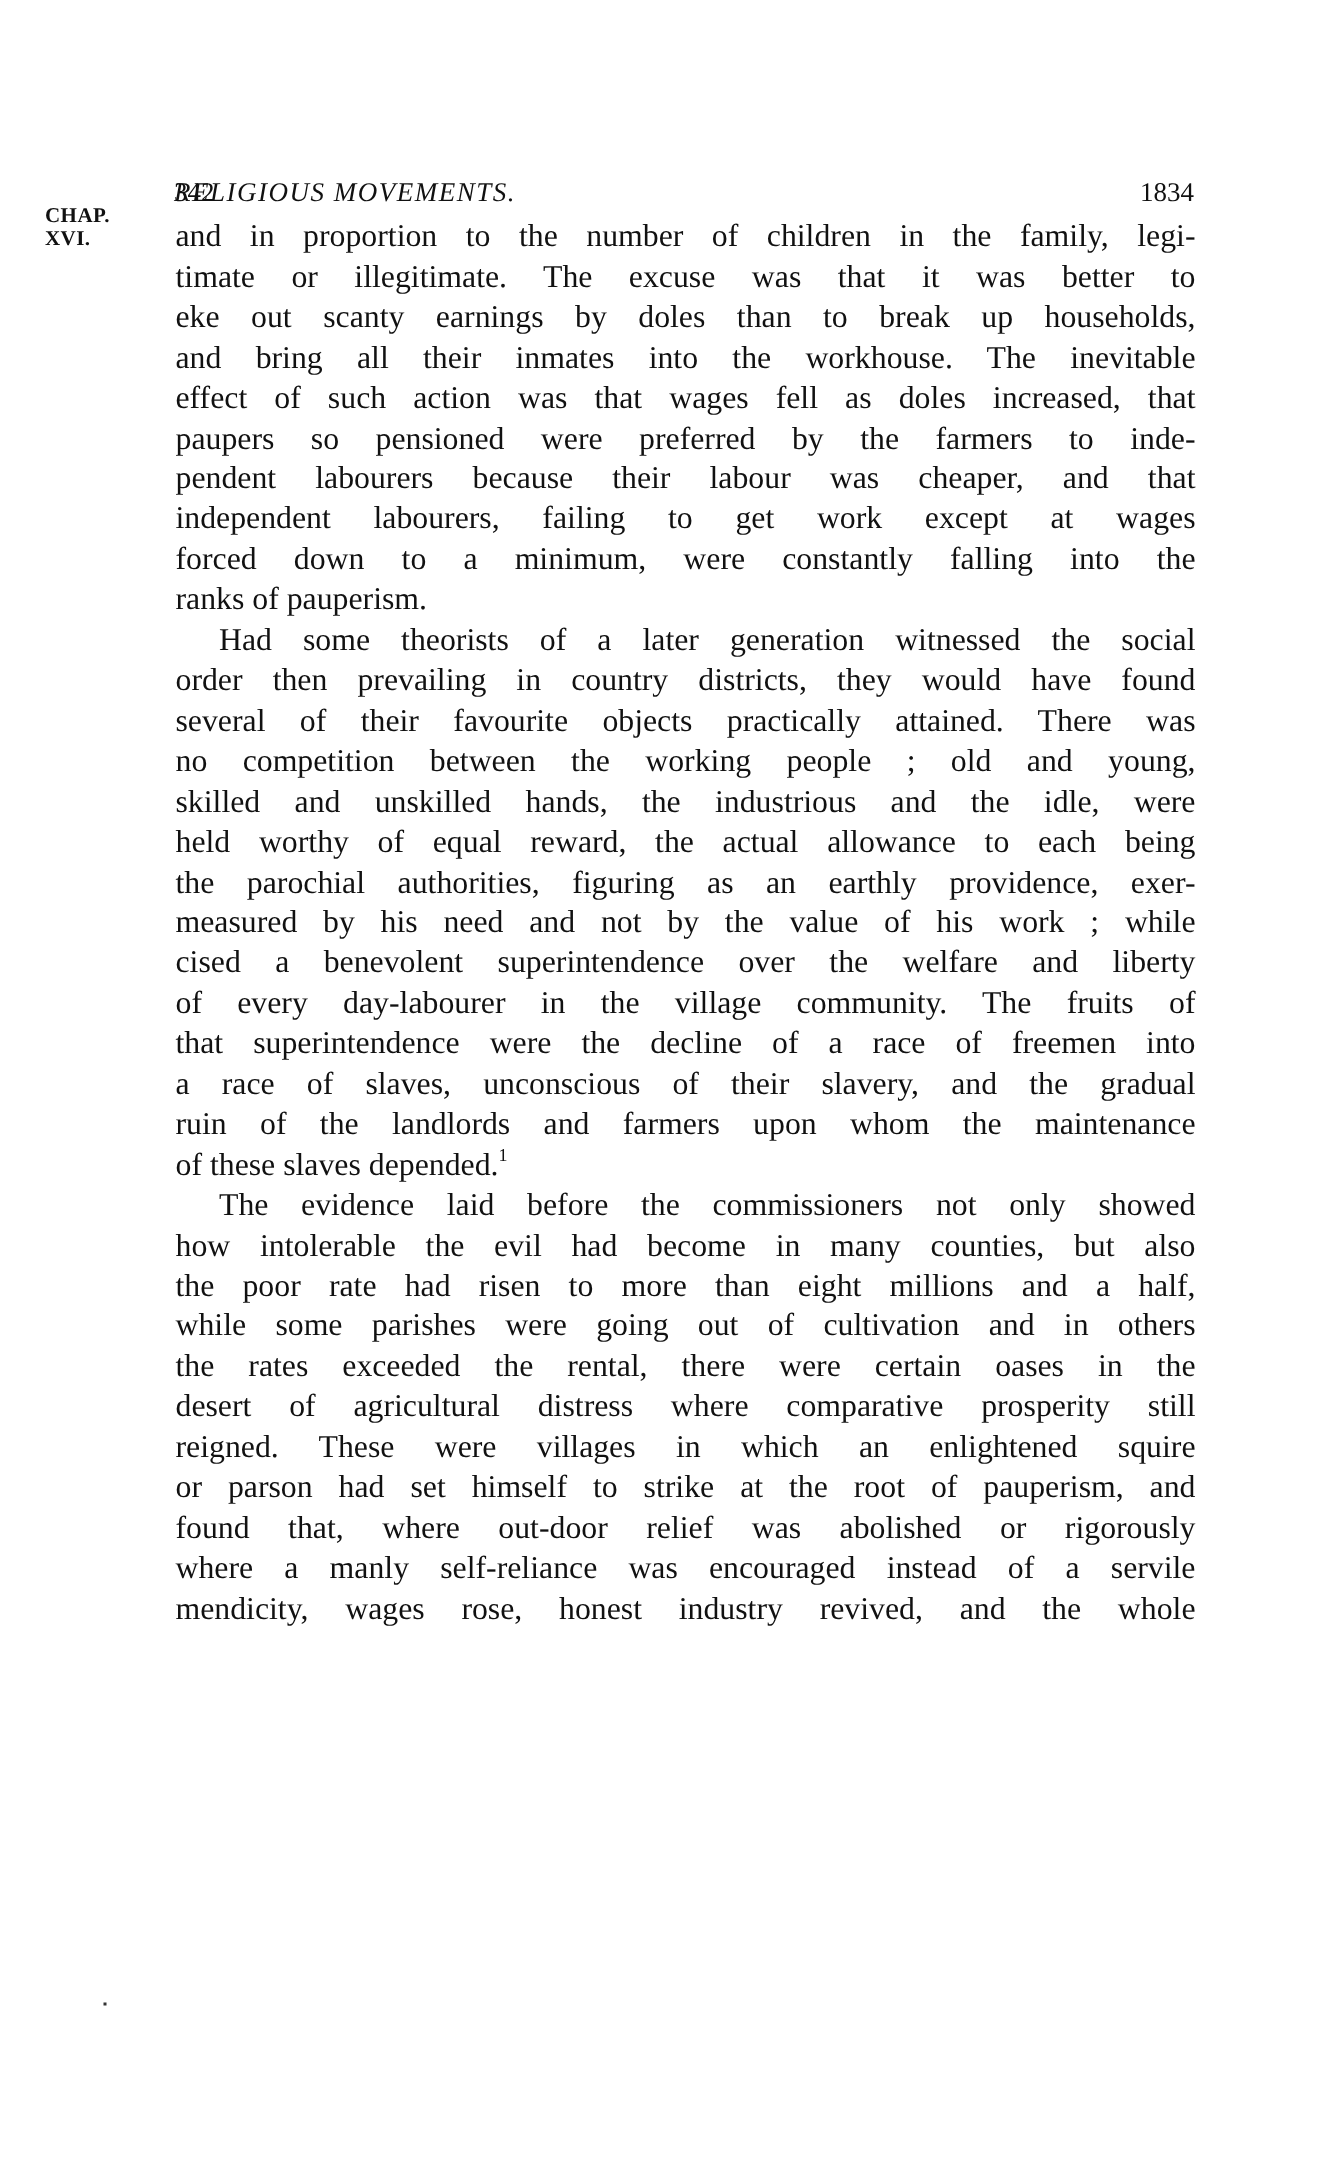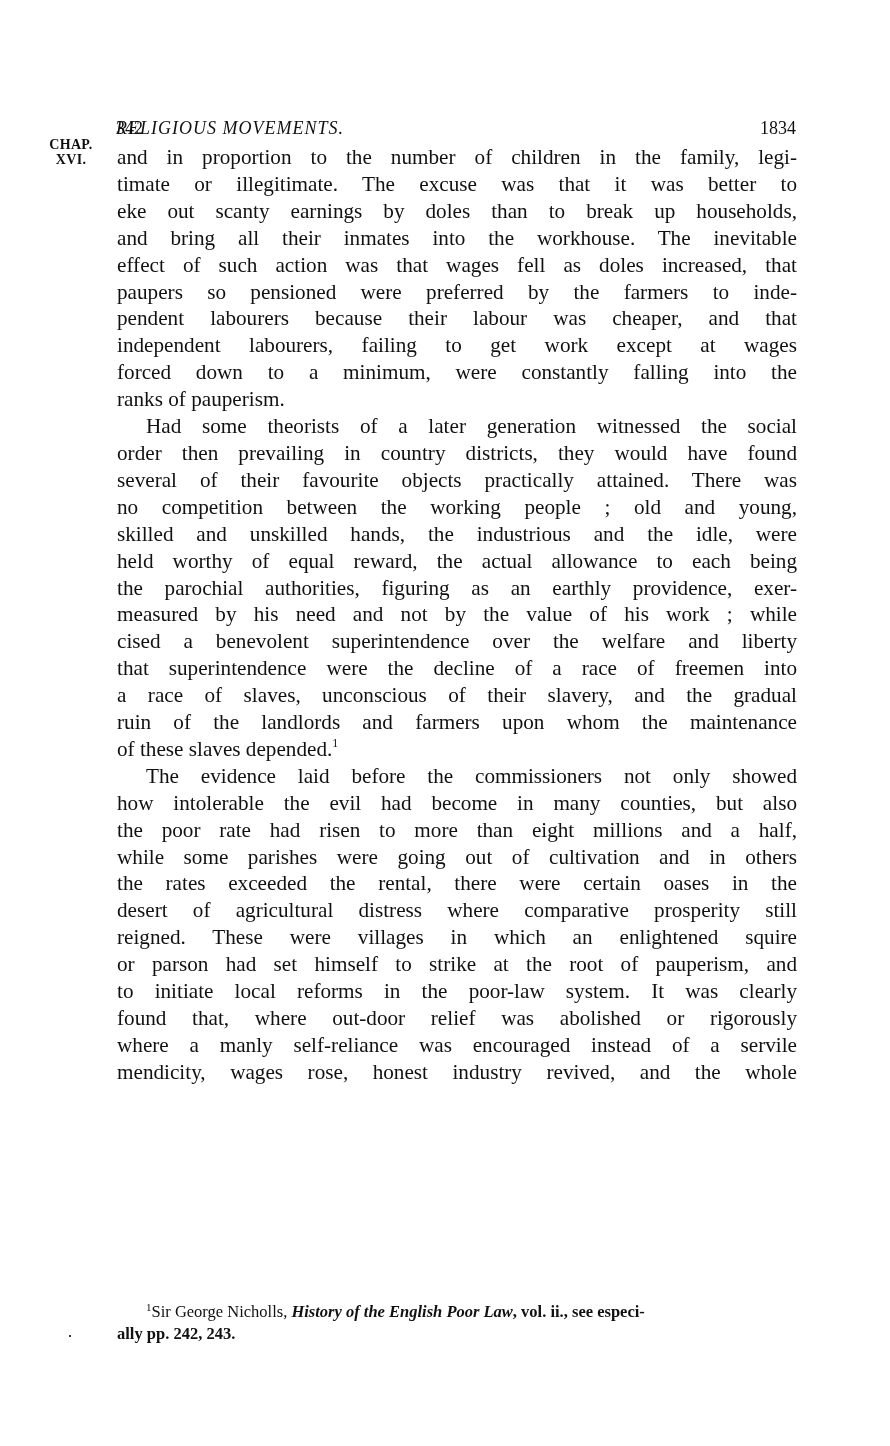--- a/index.html
+++ b/index.html
@@ -49,21 +49,20 @@
       right: 0;
       top: 0;
     }
     .side-note {
       position: absolute;
       left: 30px;
       top: 137px;
       width: 82px;
       font-size: 14px;
       line-height: 15px;
-      text-align: center;
       font-weight: bold;
       letter-spacing: 0.3px;
     }
     .body-text {
       position: absolute;
       left: 117px;
       top: 116px;
       width: 680px;
       font-size: 21.2px;
       line-height: 26.9px;
@@ -152,37 +151,33 @@
     <span class="line last">ranks of pauperism.</span>
     <span class="line indent">Had some theorists of a later generation witnessed the social</span>
     <span class="line">order then prevailing in country districts, they would have found</span>
     <span class="line">several of their favourite objects practically attained.  There was</span>
     <span class="line">no competition between the working people ; old and young,</span>
     <span class="line">skilled and unskilled hands, the industrious and the idle, were</span>
     <span class="line">held worthy of equal reward, the actual allowance to each being</span>
     <span class="line">the parochial authorities, figuring as an earthly providence, exer-</span>
     <span class="line">measured by his need and not by the value of his work ; while</span>
     <span class="line">cised a benevolent superintendence over the welfare and liberty</span>
+    <span class="line">of every day-labourer in the village community.  The fruits of</span>
     <span class="line">that superintendence were the decline of a race of freemen into</span>
     <span class="line">a race of slaves, unconscious of their slavery, and the gradual</span>
     <span class="line">ruin of the landlords and farmers upon whom the maintenance</span>
     <span class="line last"><span>of these slaves depended.</span><sup class="fn">1</sup></span>
     <span class="line indent">The evidence laid before the commissioners not only showed</span>
     <span class="line">how intolerable the evil had become in many counties, but also</span>
     <span class="line">the poor rate had risen to more than eight millions and a half,</span>
     <span class="line">while some parishes were going out of cultivation and in others</span>
     <span class="line">the rates exceeded the rental, there were certain oases in the</span>
     <span class="line">desert of agricultural distress where comparative prosperity still</span>
     <span class="line">reigned.  These were villages in which an enlightened squire</span>
     <span class="line">or parson had set himself to strike at the root of pauperism, and</span>
-    <span class="line">to initiate local reforms in the poor-law system.  It was clearly</span>
     <span class="line">found that, where out-door relief was abolished or rigorously</span>
     <span class="line">where a manly self-reliance was encouraged instead of a servile</span>
     <span class="line">mendicity, wages rose, honest industry revived, and the whole</span>
   </div>
 
-  <div class="footnote">
-    <span class="line indent"><sup>1</sup><span>Sir George Nicholls, </span><span class="book-title">History of the English Poor Law</span><span class="fn-bold">, vol. ii., see especi-</span></span>
-    <span class="line fn-bold">ally pp. 242, 243.</span>
-  </div>
 
   <div class="speck"></div>
 </div>
 
 </body></html>

